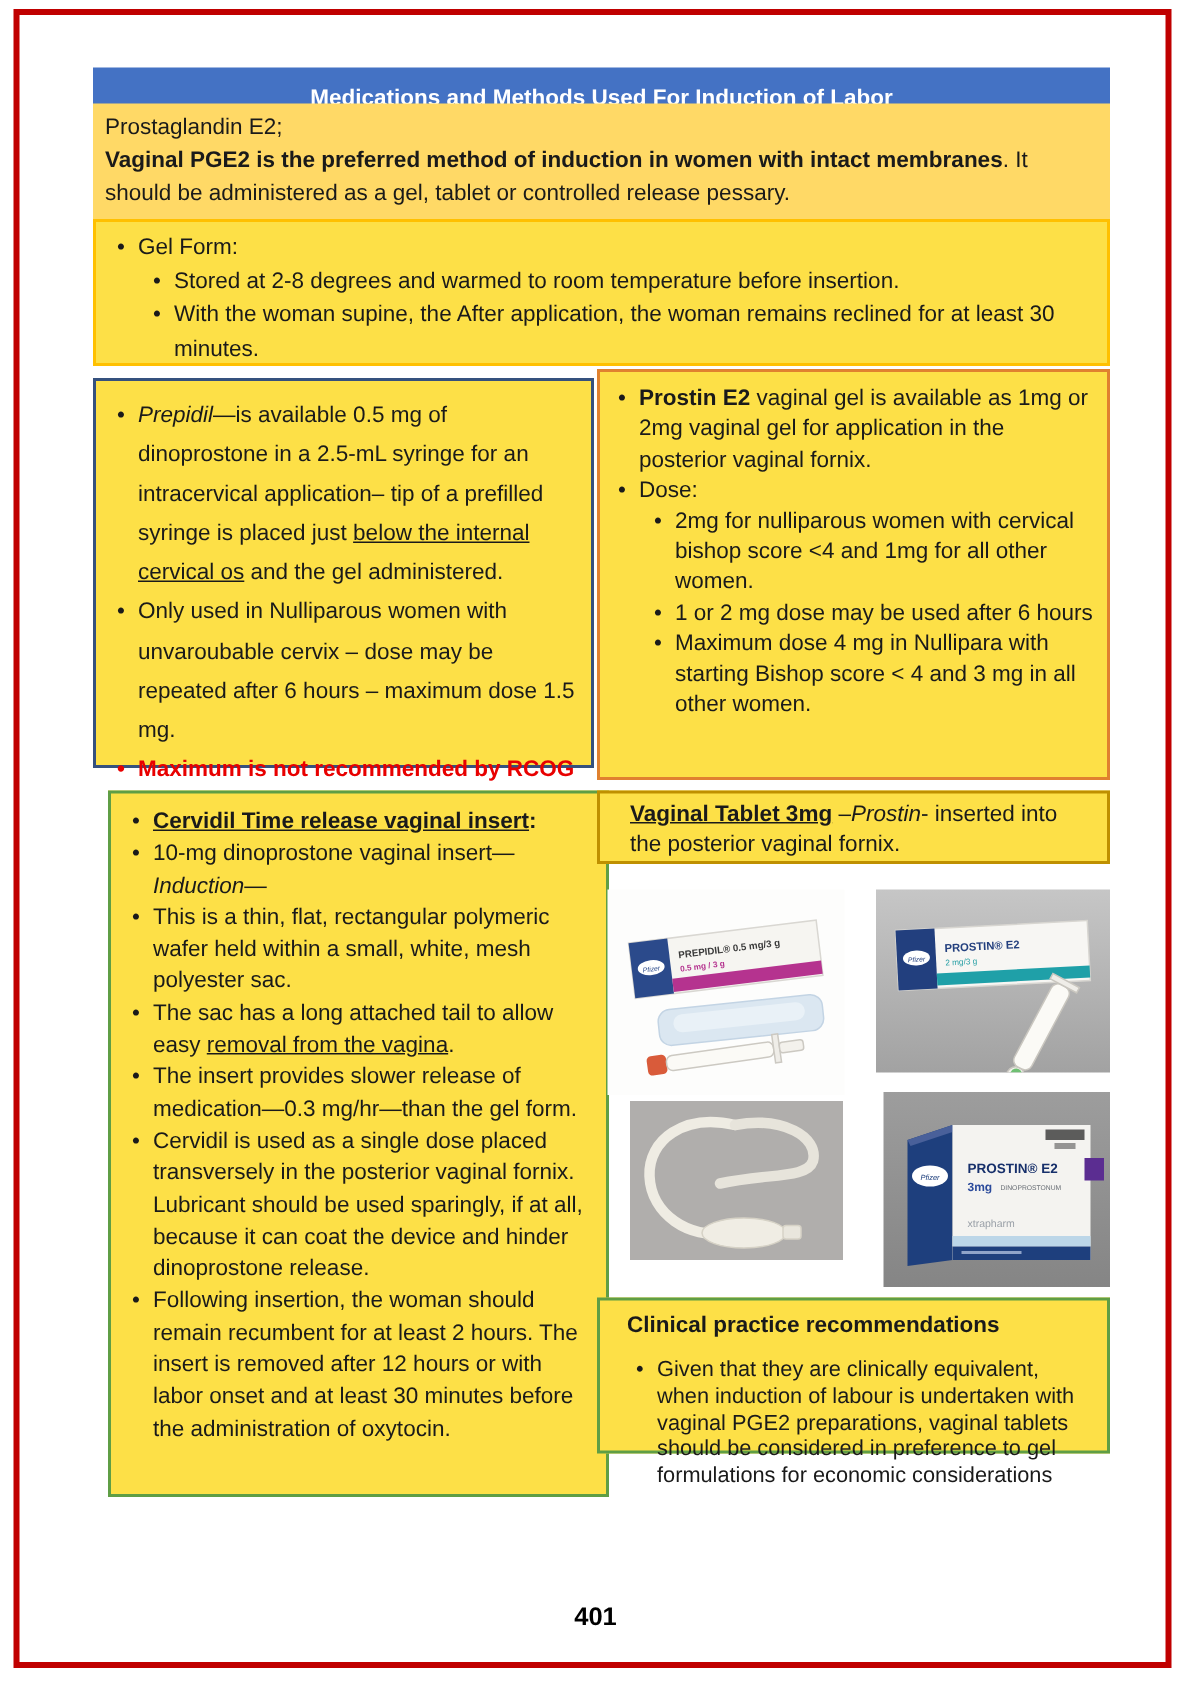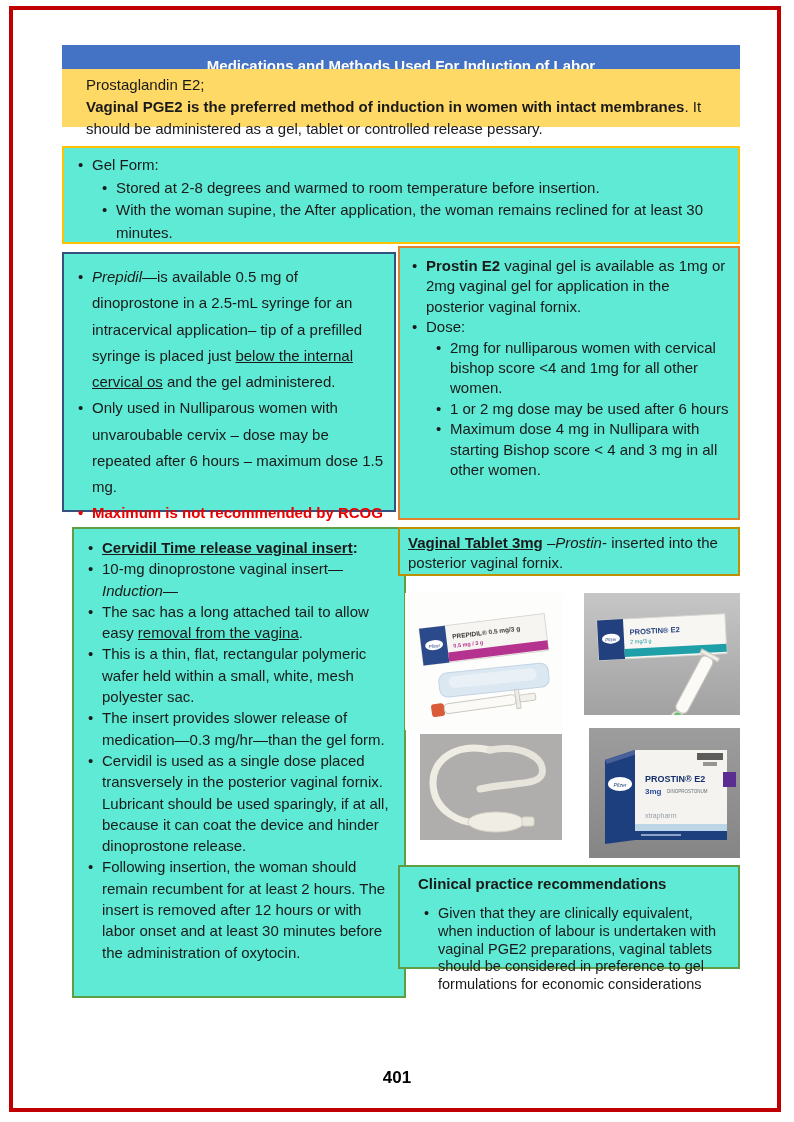--- a/index.html
+++ b/index.html
@@ -1,35 +1,35 @@
 <!DOCTYPE html>
 <html><head>
 <meta charset="utf-8">
 <style>
   html,body{margin:0;padding:0;background:#ffffff;}
   .page{position:relative;width:794px;height:1122px;background:#fff;
         font-family:"Liberation Sans","DejaVu Sans",sans-serif;color:#1a1a1a;overflow:hidden;}
   .page-frame{position:absolute;left:9px;top:6px;width:772px;height:1106px;
         border:4px solid #C00000;box-sizing:border-box;pointer-events:none;}
-  .box{position:absolute;box-sizing:border-box;background:#5eead4;}
+  .box{position:absolute;box-sizing:border-box;background:#fde047;}
   .header-bar{left:62px;top:30px;width:678px;height:41px;background:#4472C4;
         display:flex;align-items:center;justify-content:center;margin-top:15px;}
   .header-bar .t{color:#fff;font-weight:bold;font-size:15px;text-decoration:underline;}
-  .intro{left:62px;top:69px;width:678px;height:58px;background:#FFD966;
-        padding:5px 24px;font-size:15px;line-height:1.45;}
+  .intro{left:62px;top:69px;width:678px;height:78px;background:#FFD966;
+        padding:5px 8px;font-size:15px;line-height:1.45;}
   .gelform{left:62px;top:146px;width:678px;height:98px;border:2px solid #FFC000;
         padding:6px 8px;font-size:15px;line-height:1.5;}
   .prepidil-box{left:62px;top:252px;width:334px;height:260px;border:2px solid #35517E;
         padding:10px 10px 0 8px;font-size:15px;line-height:1.75;}
   .prostin-box{left:398px;top:246px;width:342px;height:274px;border:2px solid #E0812F;
         padding:8px 8px 0 6px;font-size:15px;line-height:1.36;}
   .cervidil-box{left:72px;top:527px;width:334px;height:471px;border:2px solid #5F9E45;
         padding:8px 8px 0 8px;font-size:15px;line-height:1.42;}
   .vtab-box{left:398px;top:527px;width:342px;height:49px;border:2px solid #BF9000;
-        padding:4px 8px;font-size:15px;line-height:1.35;}
+        padding:4px 20px;font-size:15px;line-height:1.35;}
   .clinical-box{left:398px;top:865px;width:342px;height:104px;border:2px solid #5F9E45;
         padding:8px 18px;font-size:14.5px;line-height:1.22;}
   .li{position:relative;padding-left:20px;}
   .li::before{content:"•";position:absolute;left:6px;}
   .sub{padding-left:24px;}
   .sub .li{padding-left:20px;}
   b,.bold{font-weight:bold;}
   .it{font-style:italic;}
   .un{text-decoration:underline;}
   .bu{font-weight:bold;text-decoration:underline;}
@@ -74,22 +74,22 @@
     <div class="sub">
       <div class="li">2mg for nulliparous women with cervical bishop score &lt;4 and 1mg for all other women.</div>
       <div class="li">1 or 2 mg dose may be used after 6 hours</div>
       <div class="li">Maximum dose 4 mg in Nullipara with starting Bishop score &lt; 4 and 3 mg in all other women.</div>
     </div>
   </div>
 
   <div class="box cervidil-box">
     <div class="li"><span class="bu">Cervidil Time release vaginal insert</span><span class="bold">:</span></div>
     <div class="li"><span>10-mg dinoprostone vaginal insert—</span><br><span class="it">Induction</span><span>—</span></div>
+    <div class="li">This is a thin, flat, rectangular polymeric wafer held within a small, white, mesh polyester sac.</div>
     <div class="li"><span>The sac has a long attached tail to allow easy </span><span class="un">removal from the vagina</span><span>.</span></div>
-    <div class="li">This is a thin, flat, rectangular polymeric wafer held within a small, white, mesh polyester sac.</div>
     <div class="li">The insert provides slower release of medication—0.3 mg/hr—than the gel form.</div>
     <div class="li">Cervidil is used as a single dose placed transversely in the posterior vaginal fornix. Lubricant should be used sparingly, if at all, because it can coat the device and hinder dinoprostone release.</div>
     <div class="li">Following insertion, the woman should remain recumbent for at least 2 hours. The insert is removed after 12 hours or with labor onset and at least 30 minutes before the administration of oxytocin.</div>
   </div>
 
   <div class="box vtab-box">
     <span class="bu">Vaginal Tablet 3mg</span><span> –</span><span class="it">Prostin</span><span>- inserted into the posterior vaginal fornix.</span>
   </div>
 
   <div class="photo" style="left:405px;top:593px;width:158px;height:137px;background:#fdfdfc;">

